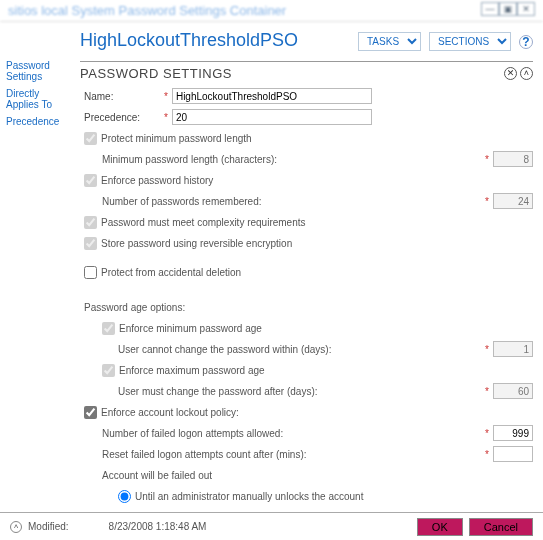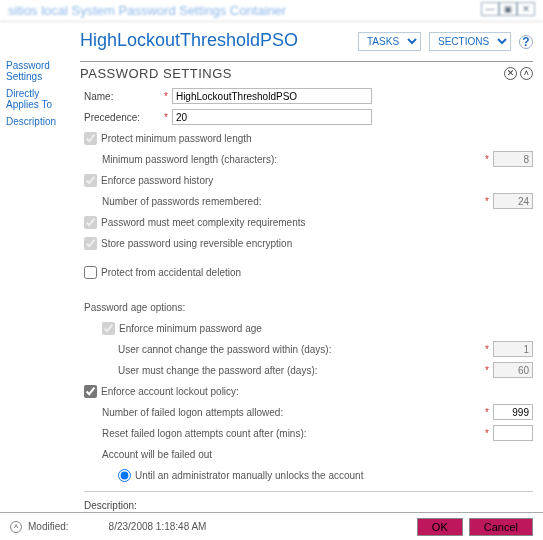--- a/index.html
+++ b/index.html
@@ -60,21 +60,21 @@
     <div class="winbtn">—</div>
     <div class="winbtn">▣</div>
     <div class="winbtn">✕</div>
   </div>
 </div>
 
 <div class="main">
   <div class="sidebar">
     <a>Password Settings</a>
     <a>Directly Applies To</a>
-    <a>Description</a>
+    <a>Precedence</a>
   </div>
 
   <div class="content">
     <div class="topbar">
       <div class="title">HighLockoutThresholdPSO</div>
       <div class="spacer"></div>
       <select><option>TASKS</option></select>
       <select><option>SECTIONS</option></select>
       <div class="helpicon">?</div>
     </div>
@@ -138,20 +138,24 @@
               </div>
             <div class="row indent">
                 <input type="checkbox" class="chk" checked="" disabled="" style="">
                 <span class="sub">Enforce minimum password age</span>
               </div>
             <div class="row indent" style="margin-left:34px">
               <span class="sub" style="flex:1">User cannot change the password within (days):</span>
               <span class="req">*</span>
               <input type="text" class="small" disabled="" value="1" style="">
             </div>
+            <div class="row indent">
+                <input type="checkbox" class="chk" checked="" disabled="" style="">
+                <span class="sub">Enforce maximum password age</span>
+              </div>
             <div class="row indent" style="margin-left:34px">
               <span class="sub" style="flex:1">User must change the password after (days):</span>
               <span class="req">*</span>
               <input type="text" class="small" disabled="" value="60" style="">
             </div>
             <div class="row">
                 <input type="checkbox" class="chk" checked="" style="">
                 <span class="sub">Enforce account lockout policy:</span>
               </div>
             <div class="row indent">

